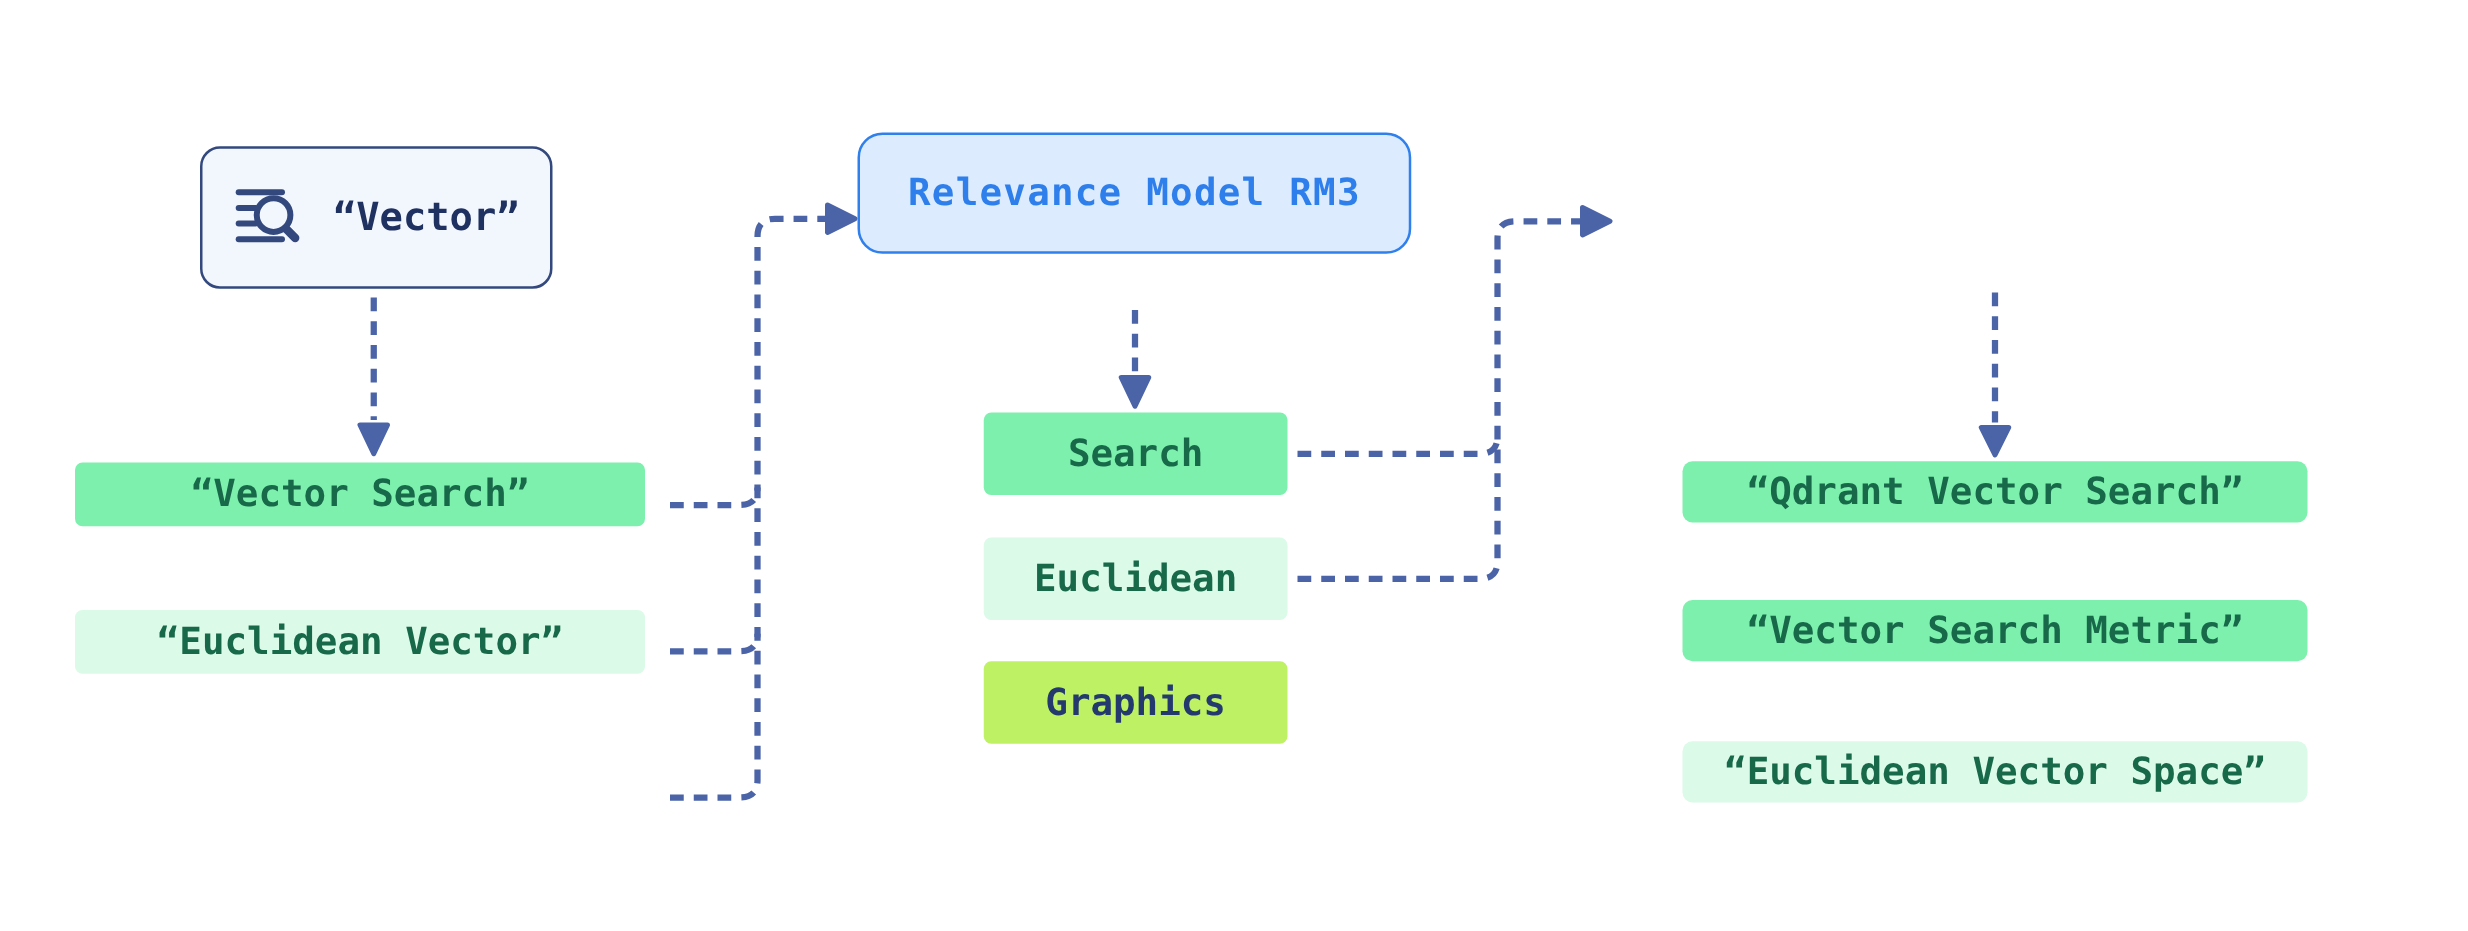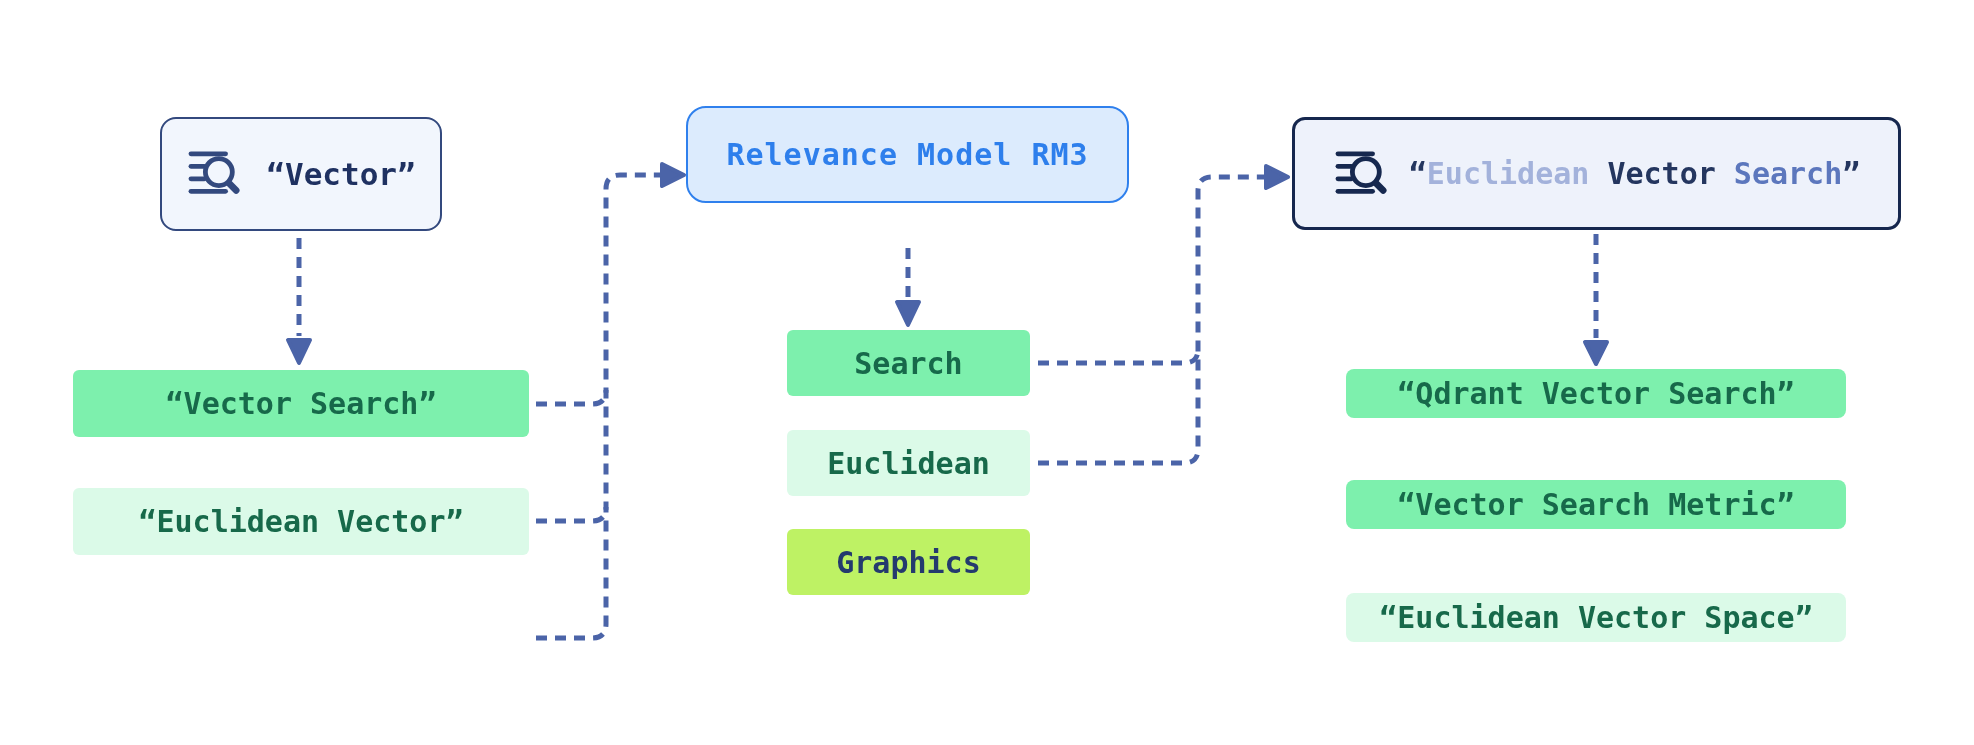--- a/index.html
+++ b/index.html
@@ -66,21 +66,21 @@
     border-radius: 20px;
     font-size: 30px;
     color: #2E7FEC;
     letter-spacing: 1px;
   }
   .row { font-size: 30px; border-radius: 6px; }
   .row-high { background: #7DF0AD; color: #17694A; }
   .row-mid  { background: #DBFAE8; color: #17694A; }
   .row-low  { background: #bef264; color: #243A6E; }
 
-  .lrow { left: 73px;  width: 456px; height: 67px; }
+  .lrow { left: 60px;  width: 456px; height: 51px; }
   .lrow-1 { top: 370px; }
   .lrow-2 { top: 488px; }
   .lrow-3 { top: 605px; }
 
   .mrow { left: 787px; width: 243px; height: 66px; }
   .mrow-1 { top: 330px; }
   .mrow-2 { top: 430px; }
   .mrow-3 { top: 529px; }
 
   .rrow { left: 1346px; width: 500px; height: 49px; border-radius: 8px; }
@@ -129,33 +129,20 @@
         <line x1="45" y1="36" x2="52" y2="43" stroke-width="7"></line>
       </svg>
     </span>
     <span class="qtext">“Vector”</span>
   </div>
 
   <div class="box rm3-box">
     <span>Relevance Model RM3</span>
   </div>
 
-  <div class="box qbox-right">
-    <span class="icon icon-right">
-      <svg width="58" height="50" viewBox="0 0 60 52" fill="none" stroke="currentColor" stroke-width="5" stroke-linecap="round">
-        <line x1="5" y1="5" x2="41" y2="5"></line>
-        <line x1="5" y1="18" x2="19" y2="18"></line>
-        <line x1="5" y1="31" x2="19" y2="31"></line>
-        <line x1="5" y1="44" x2="41" y2="44"></line>
-        <circle cx="34" cy="24" r="14"></circle>
-        <line x1="45" y1="36" x2="52" y2="43" stroke-width="7"></line>
-      </svg>
-    </span>
-    <span class="qtext"><span class="seg-dark">“</span><span class="seg-faint">Euclidean </span><span class="seg-dark">Vector</span><span class="seg-mid"> Search</span><span class="seg-dark">”</span></span>
-  </div>
 
   <div class="box row row-high lrow lrow-1">
     <span>“Vector Search”</span>
   </div>
   <div class="box row row-mid lrow lrow-2">
     <span>“Euclidean Vector”</span>
   </div>
 
   <div class="box row row-high mrow mrow-1">
     <span>Search</span>

